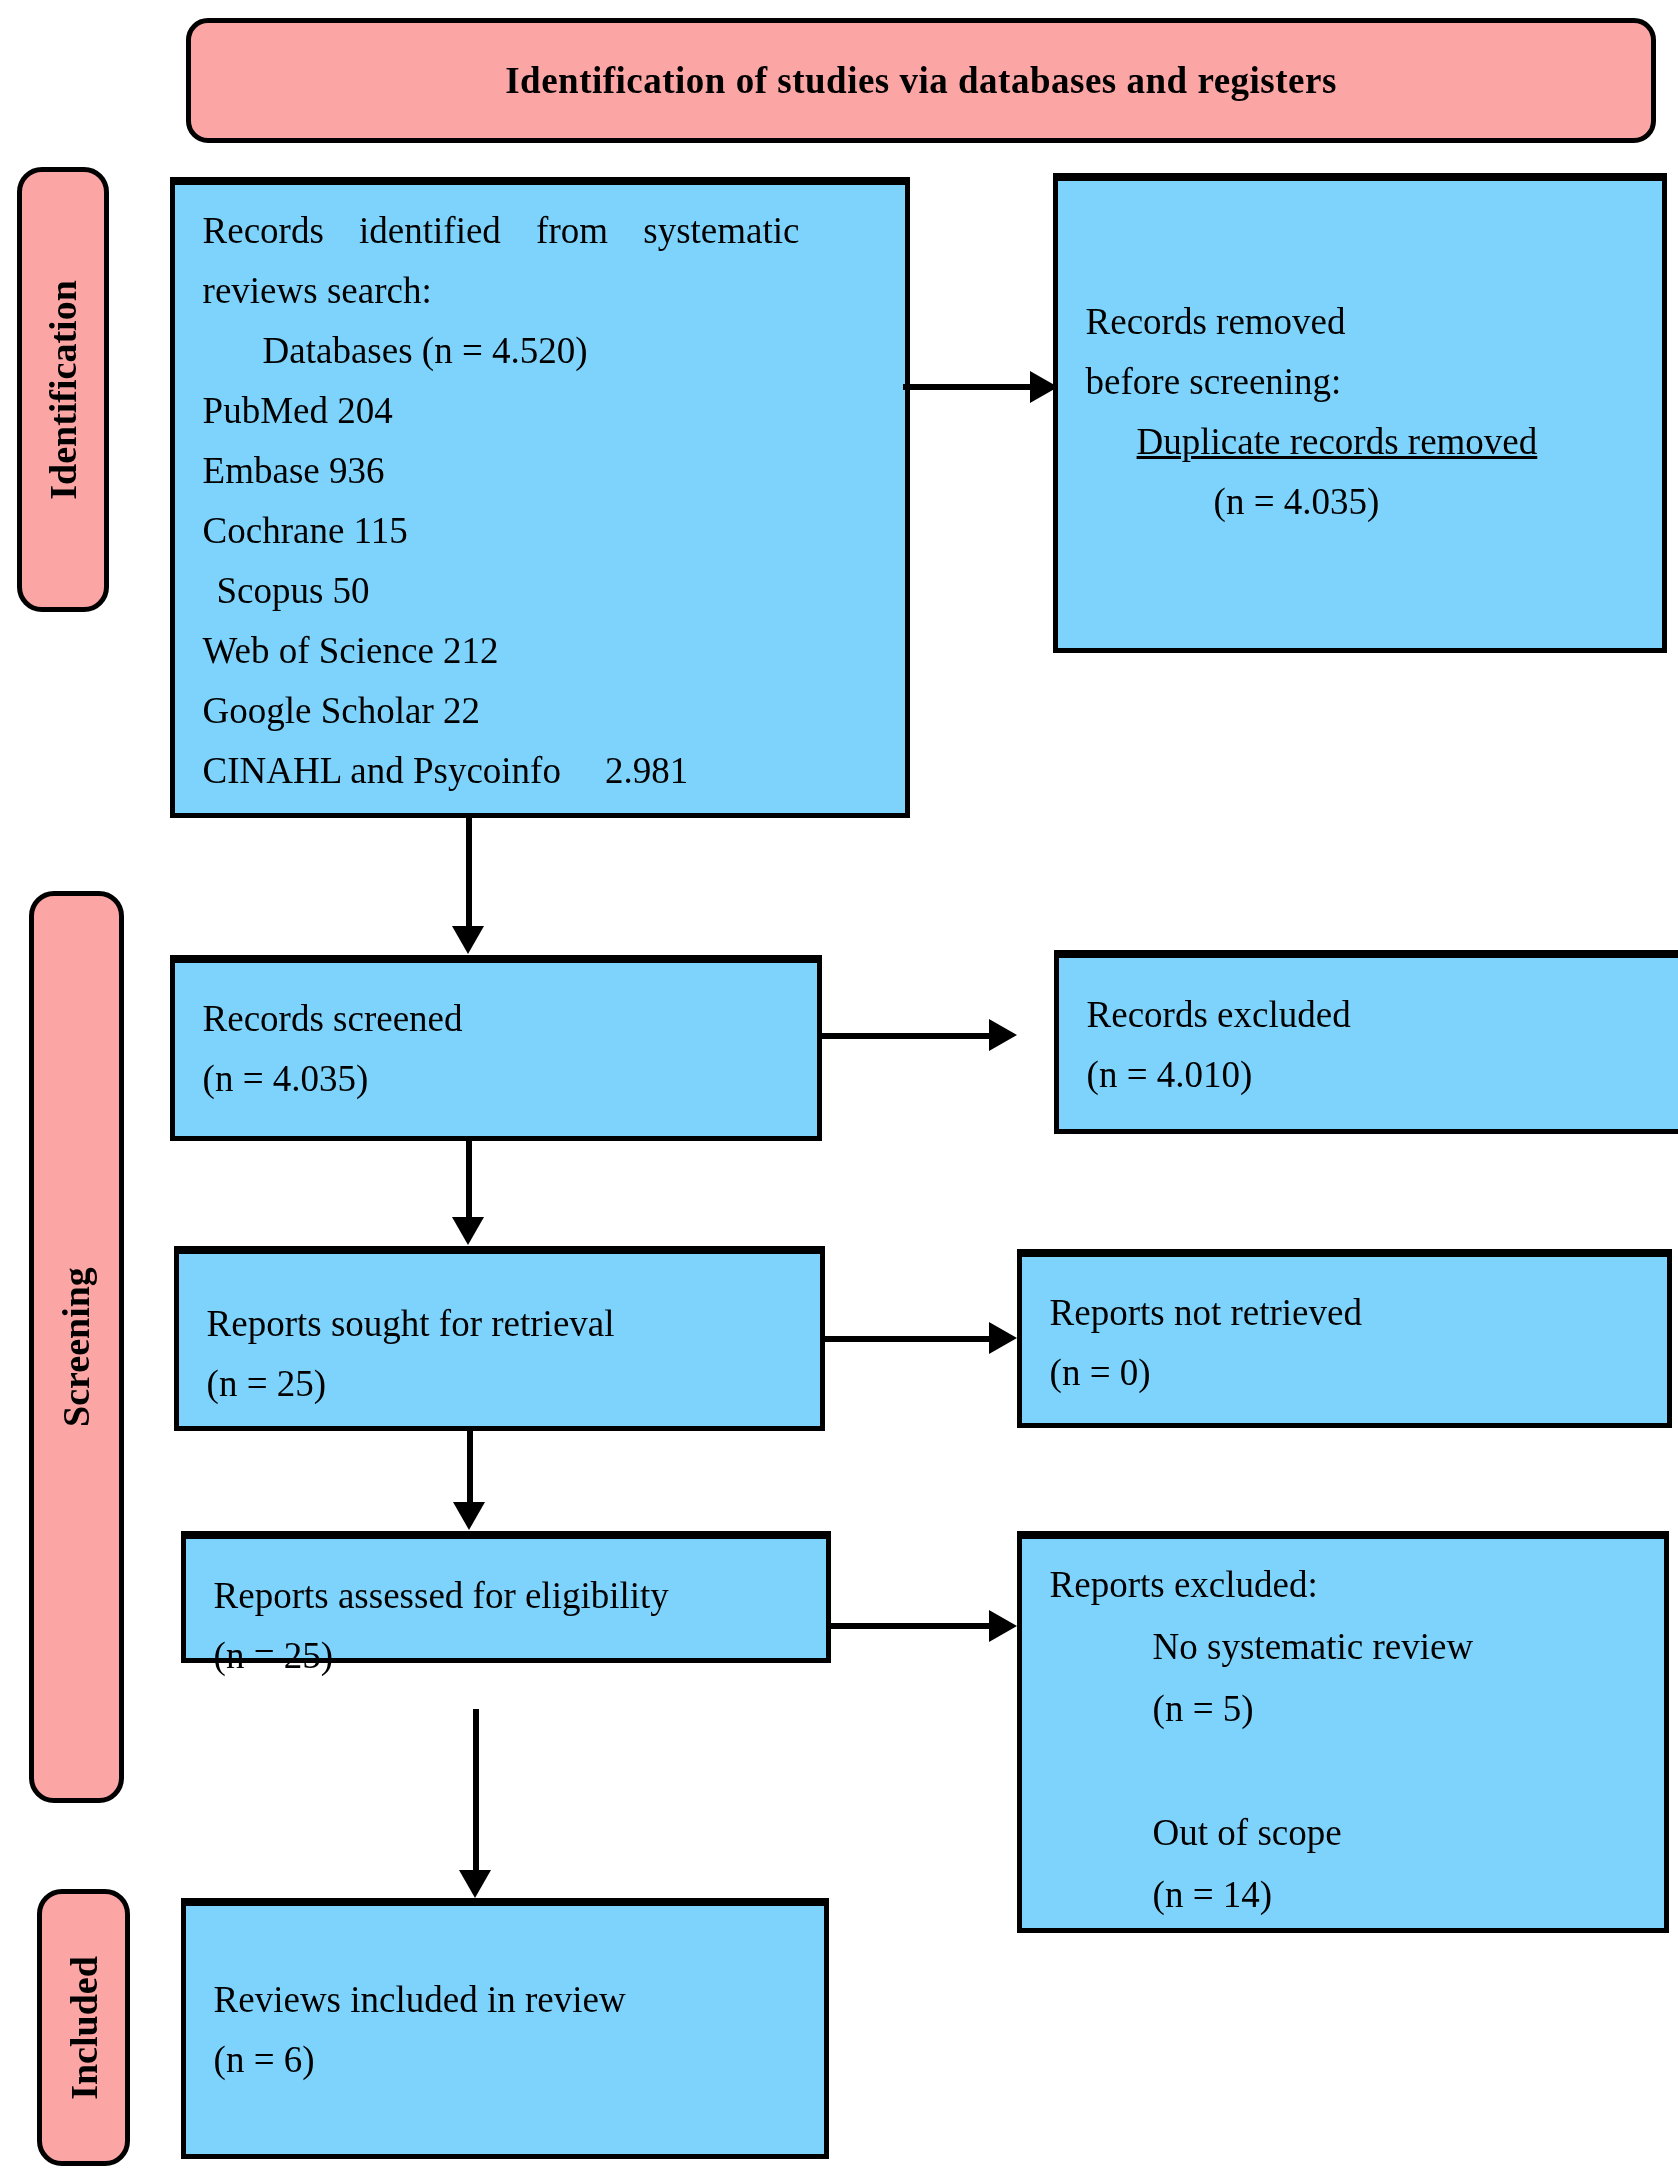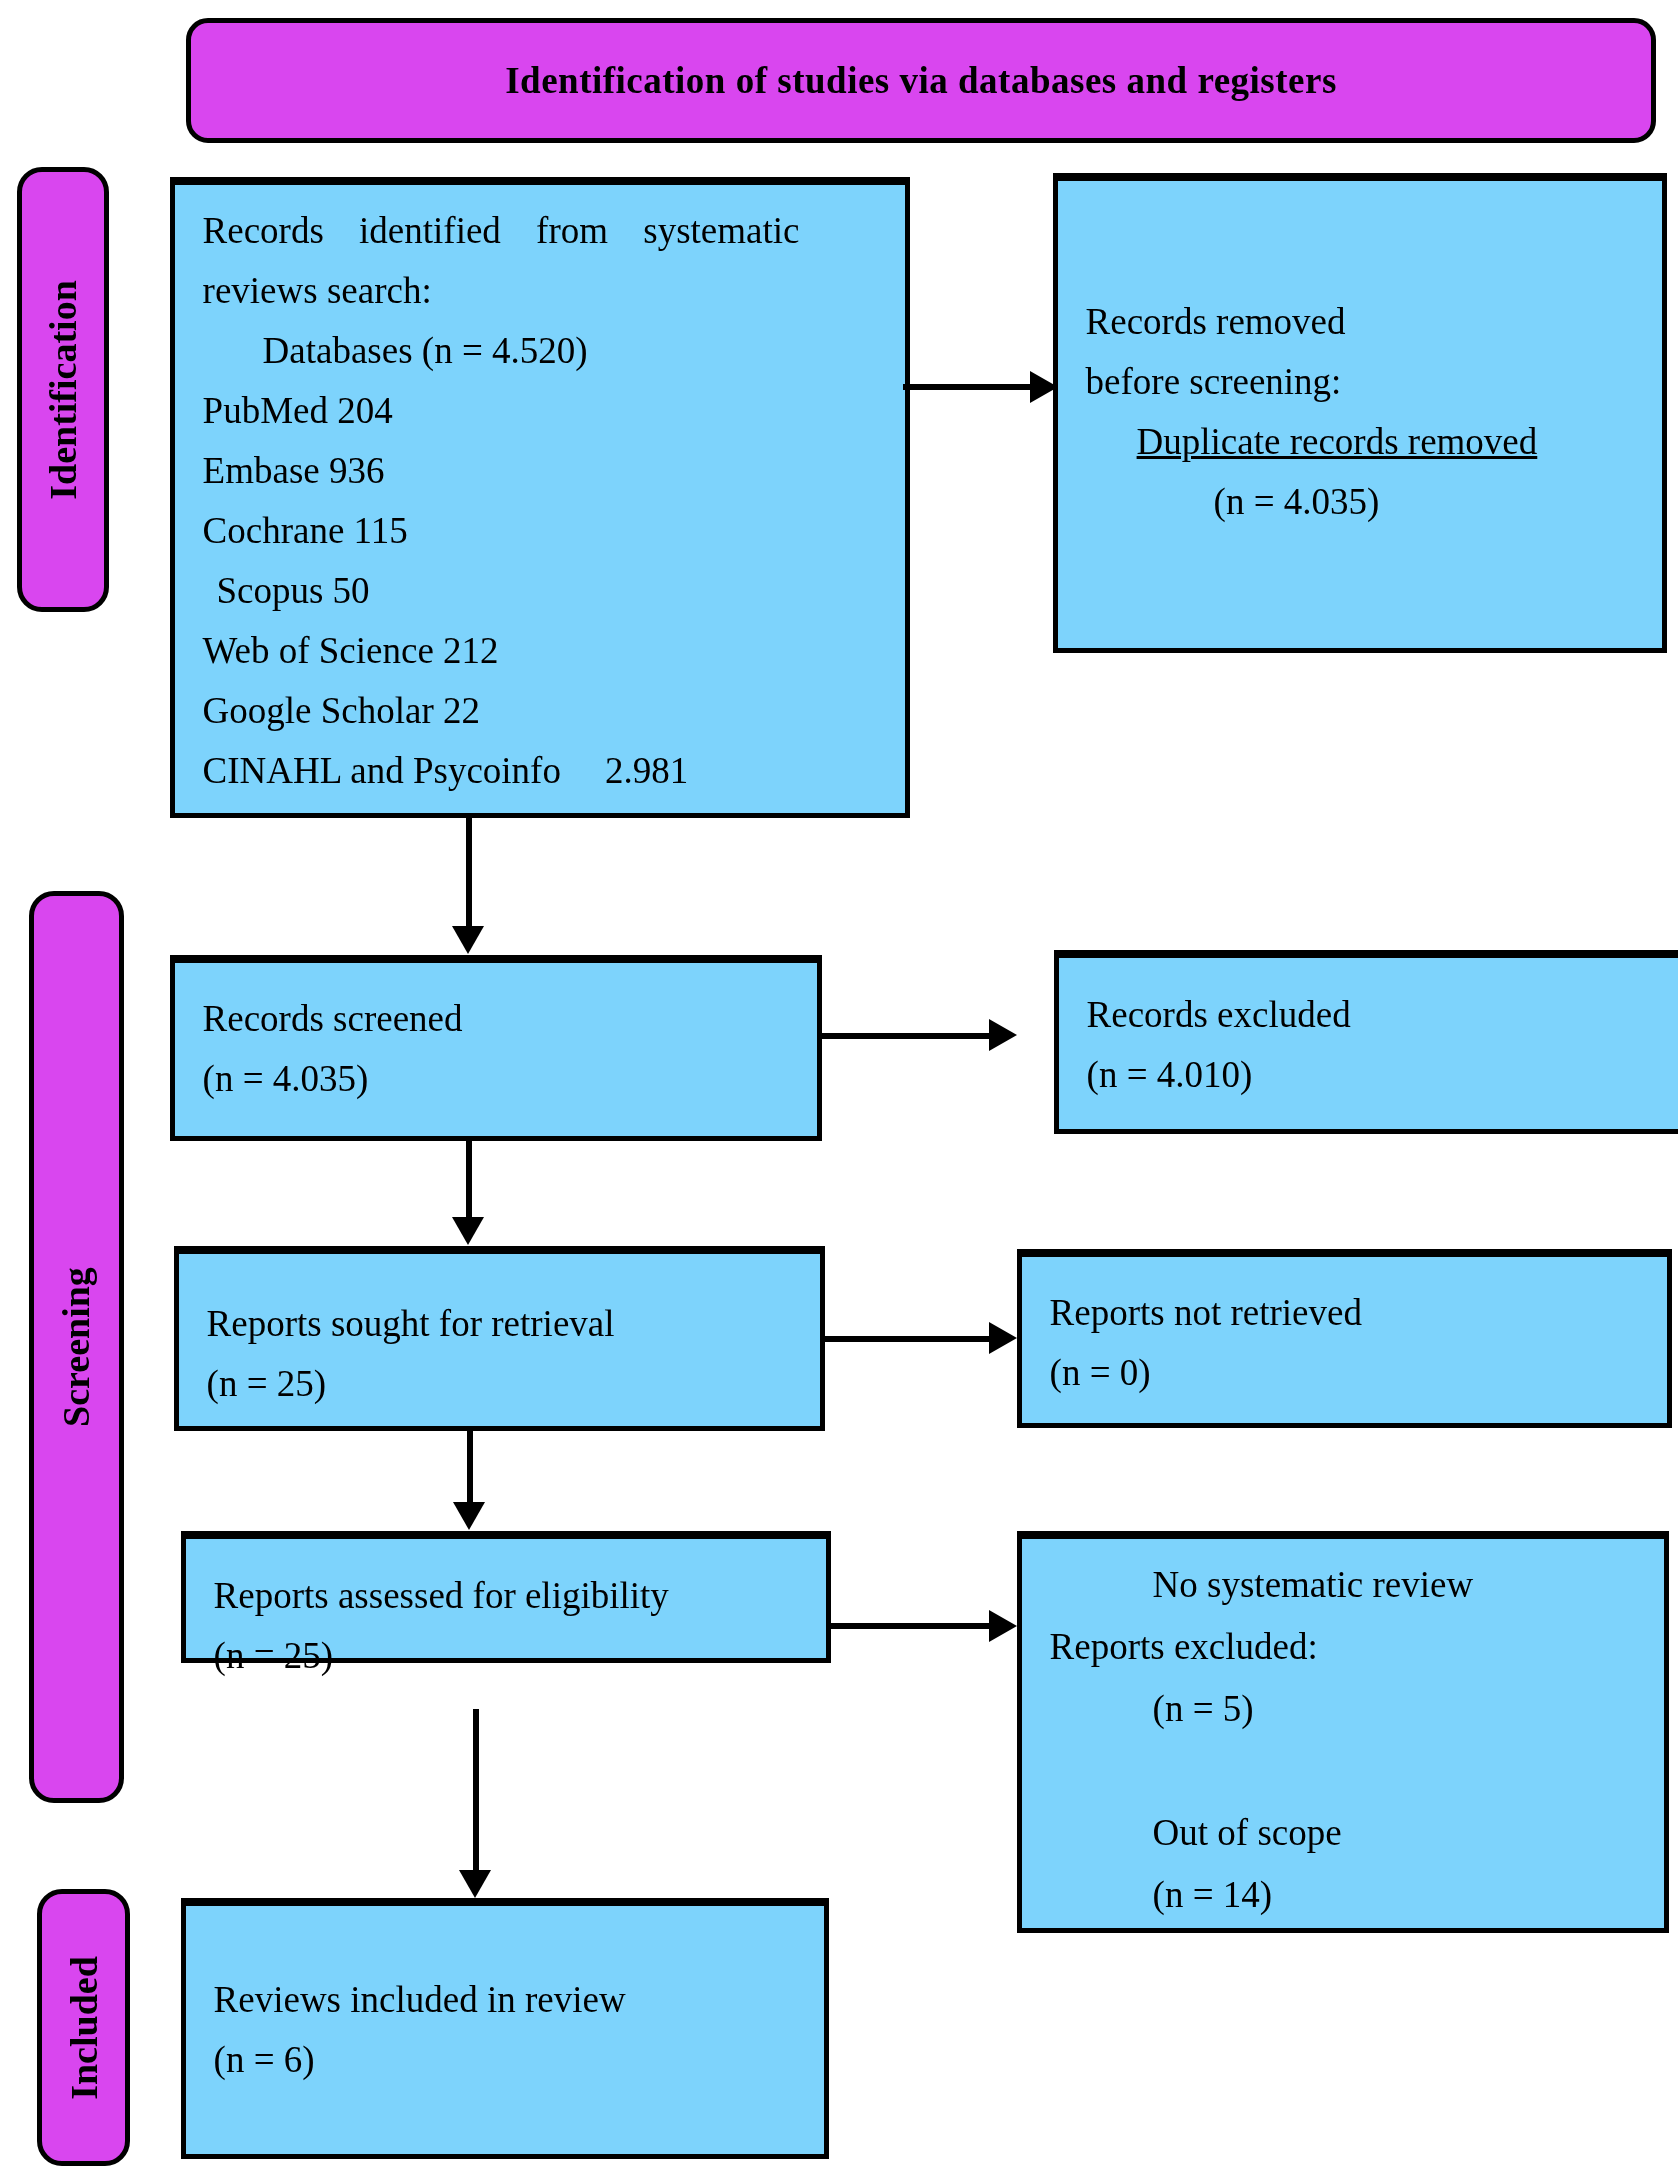--- a/index.html
+++ b/index.html
@@ -8,21 +8,21 @@
     width: 1678px;
     height: 2183px;
     background: #ffffff;
     font-family: "Liberation Serif", "DejaVu Serif", serif;
     color: #000000;
   }
 
   
   .gray-shape {
     position: absolute;
-    background: #d946ef;
+    background: #fca5a5;
     border: 5.5px solid #000000;
     border-radius: 25px;
     box-sizing: border-box;
     display: flex;
     align-items: center;
     justify-content: center;
   }
   #title-banner {
     left: 186px; top: 18.4px; width: 1470px; height: 125px;
     border-radius: 22px;
@@ -152,22 +152,22 @@
     <div class="line">Reports not retrieved</div>
     <div class="line">(n = 0)</div>
   </div>
 
   <div id="box-assessed" class="pbox">
     <div class="line">Reports assessed for eligibility</div>
     <div class="line">(n = 25)</div>
   </div>
 
   <div id="box-rep-excluded" class="pbox">
+    <div class="line">Reports excluded:</div>
     <div class="line indent-reason">No systematic review</div>
-    <div class="line">Reports excluded:</div>
     <div class="line indent-reason">(n = 5)</div>
     <div class="line indent-reason gap-above">Out of scope</div>
     <div class="line indent-reason">(n = 14)</div>
   </div>
 
   <div id="box-included" class="pbox">
     <div class="line">Reviews included in review</div>
     <div class="line">(n = 6)</div>
   </div>
 

